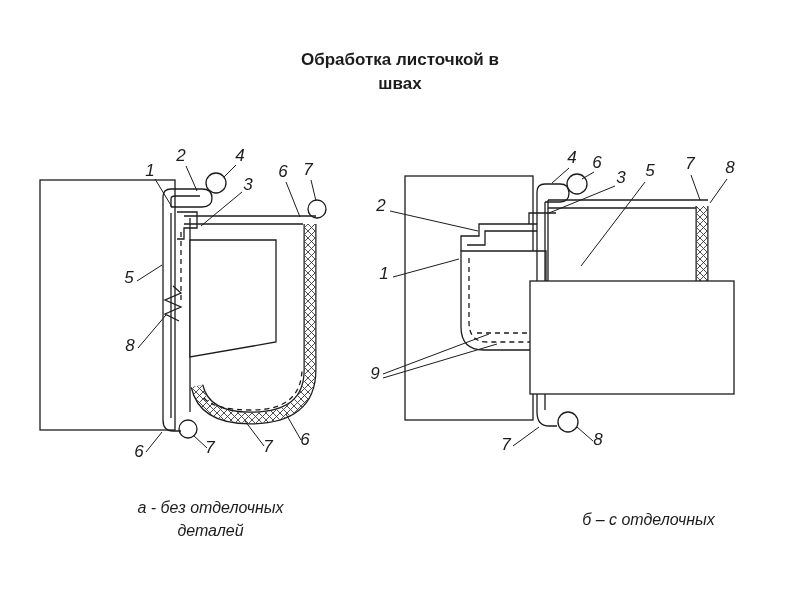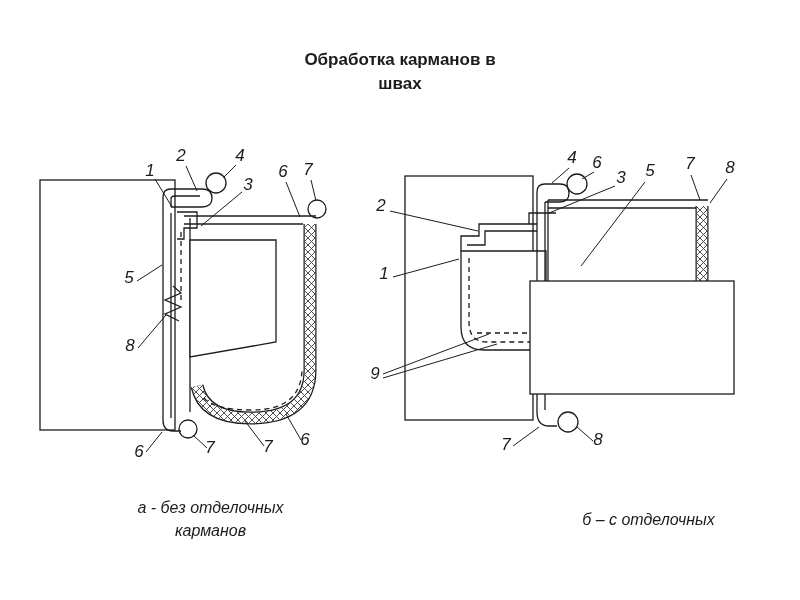--- a/index.html
+++ b/index.html
@@ -17,21 +17,21 @@
   .fig-caption.a{left:108px;top:496px;width:205px;}
   .fig-caption.b{left:556px;top:508px;width:185px;}
   svg.canvas{position:absolute;left:0;top:0;}
   .plabel{font-family:"Liberation Sans",sans-serif;font-style:italic;font-size:17px;fill:#1c1c1c;}
 </style>
 </head>
 <body>
 
 <div class="slide">
 
-  <div class="slide-title">Обработка карманов в швах</div>
+  <div class="slide-title">Обработка листочкой в швах</div>
 
   <svg class="canvas" width="800" height="600" viewBox="0 0 800 600">
     <defs>
       <pattern id="xh" width="7" height="7" patternUnits="userSpaceOnUse">
         <path d="M0,0 L7,7 M7,0 L0,7" stroke="#3a3a3a" stroke-width="0.9" fill="none"></path>
       </pattern>
     </defs>
 
     <g stroke="#1c1c1c" stroke-width="1.3" fill="none">
 
@@ -171,16 +171,16 @@
       <text class="plabel" x="690" y="169">7</text>
       <text class="plabel" x="730" y="173">8</text>
       <text class="plabel" x="381" y="211">2</text>
       <text class="plabel" x="384" y="279">1</text>
       <text class="plabel" x="375" y="379">9</text>
       <text class="plabel" x="506" y="450">7</text>
       <text class="plabel" x="598" y="445">8</text>
     </g>
   </svg>
 
-  <div class="fig-caption a">а - без отделочных карманов</div>
+  <div class="fig-caption a">а - без отделочных деталей</div>
   <div class="fig-caption b">б – с отделочных</div>
 
 </div>
 
 </body></html>

